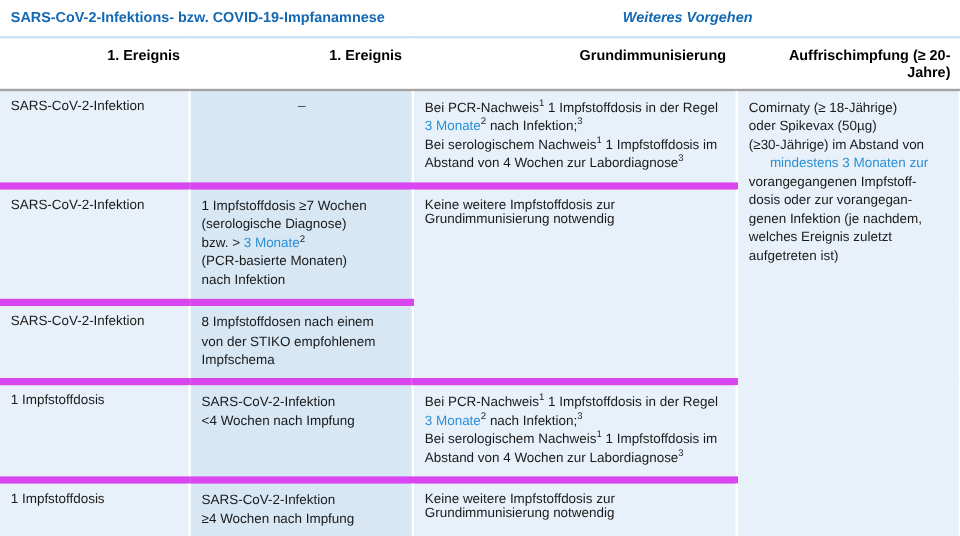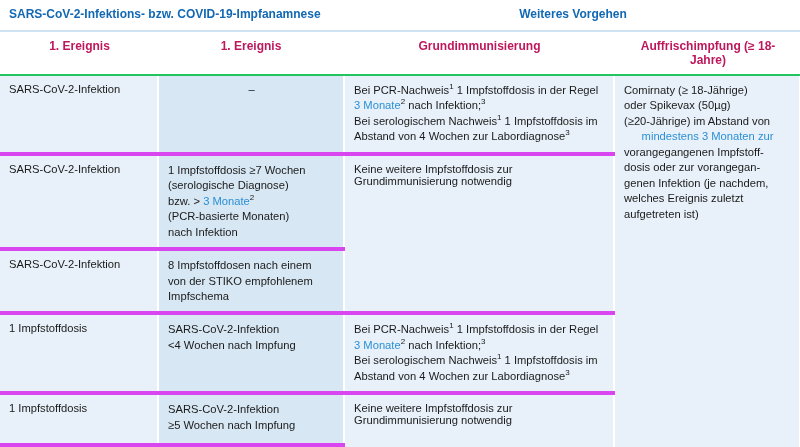--- a/index.html
+++ b/index.html
@@ -41,46 +41,47 @@
     text-align: left;
     border-bottom: 2px solid #cfe2f2;
     height: 31px;
     padding-top: 9px;
   }
   .hdr-main.center {
     text-align: center;
   }
   .hdr-sub {
     background: #ffffff;
-    color: #be185d;
+    color: #000000;
     font-weight: bold;
     font-size: 12px;
-    text-align: center;
+    text-align: right;
     height: 30px;
     padding-top: 8px;
-    border-bottom: 2px solid #22c55e;
+    border-bottom: 2px solid #a3a3a3;
   }
   .cell {
-    border-bottom: 4px solid #d946ef;
+    border-bottom: 6px solid #d946ef;
     border-right: 2px solid #ffffff;
   }
   .shade-light {
     background: #e8f1f9;
   }
   .shade-mid {
     background: #d7e7f4;
   }
   .shade-right {
     background: #e8f1f9;
   }
   .vmid {
     vertical-align: middle;
   }
   .center {
     text-align: center;
+    font-style: italic;
   }
   .blue {
     color: #2b8fd6;
     text-align: center;
   }
   .bold {
     font-weight: normal;
   }
   .line {
     display: block;
@@ -113,34 +114,34 @@
 
       <tr>
         <td class="hdr-main sep-v" colspan="2">SARS-CoV-2-Infektions- bzw. COVID-19-Impfanamnese</td>
         <td class="hdr-main center" colspan="2">Weiteres Vorgehen</td>
       </tr>
 
       <tr>
         <td class="hdr-sub">1. Ereignis</td>
         <td class="hdr-sub sep-v">1. Ereignis</td>
         <td class="hdr-sub sep-v">Grundimmunisierung</td>
-        <td class="hdr-sub">Auffrischimpfung (≥ 18-Jahre)</td>
+        <td class="hdr-sub">Auffrischimpfung (≥ 20-Jahre)</td>
       </tr>
 
       <tr style="height:62px;">
         <td class="cell shade-light vmid">SARS-CoV-2-Infektion</td>
         <td class="cell shade-mid vmid center">–</td>
         <td class="cell shade-light vmid" rowspan="1">
           <span class="line">Bei <span class="bold">PCR-Nachweis</span><sup>1</sup> 1 Impfstoffdosis in der Regel <span class="blue">3 Monate</span><sup>2</sup> nach Infektion;<sup>3</sup></span>
           <span class="line">Bei <span class="bold">serologischem Nachweis</span><sup>1</sup> 1 Impfstoffdosis im Abstand von 4 Wochen zur Labordiagnose<sup>3</sup></span>
         </td>
         <td class="cell shade-right rightcol vmid" rowspan="6">
           <span class="line">Comirnaty (≥ 18-Jährige)</span>
           <span class="line">oder Spikevax (50µg)</span>
-          <span class="line">(≥20-Jährige) im Abstand von</span>
+          <span class="line">(≥30-Jährige) im Abstand von</span>
           <span class="line blue">mindestens 3 Monaten zur</span>
           <span class="line">vorangegangenen Impfstoff-</span>
           <span class="line">dosis oder zur vorangegan-</span>
           <span class="line">genen Infektion (je nachdem,</span>
           <span class="line">welches Ereignis zuletzt</span>
           <span class="line">aufgetreten ist)</span>
         </td>
       </tr>
 
       <tr style="height:86px;">
@@ -173,21 +174,21 @@
         <td class="cell shade-light vmid">
           <span class="line">Bei <span class="bold">PCR-Nachweis</span><sup>1</sup> 1 Impfstoffdosis in der Regel <span class="blue">3 Monate</span><sup>2</sup> nach Infektion;<sup>3</sup></span>
           <span class="line">Bei <span class="bold">serologischem Nachweis</span><sup>1</sup> 1 Impfstoffdosis im Abstand von 4 Wochen zur Labordiagnose<sup>3</sup></span>
         </td>
       </tr>
 
       <tr style="height:52px;">
         <td class="cell shade-light vmid">1 Impfstoffdosis</td>
         <td class="cell shade-mid vmid">
           <span class="line">SARS-CoV-2-Infektion</span>
-          <span class="line">≥5 Wochen nach Impfung</span>
+          <span class="line">≥4 Wochen nach Impfung</span>
         </td>
         <td class="cell shade-light vmid" rowspan="2">Keine weitere Impfstoffdosis zur Grundimmunisierung notwendig</td>
       </tr>
 
       <tr style="height:30px;">
         <td class="cell shade-light vmid">2 Impfstoffdosen</td>
         <td class="cell shade-mid vmid">SARS-CoV-2-Infektion</td>
       </tr>
     </tbody>
   </table>

